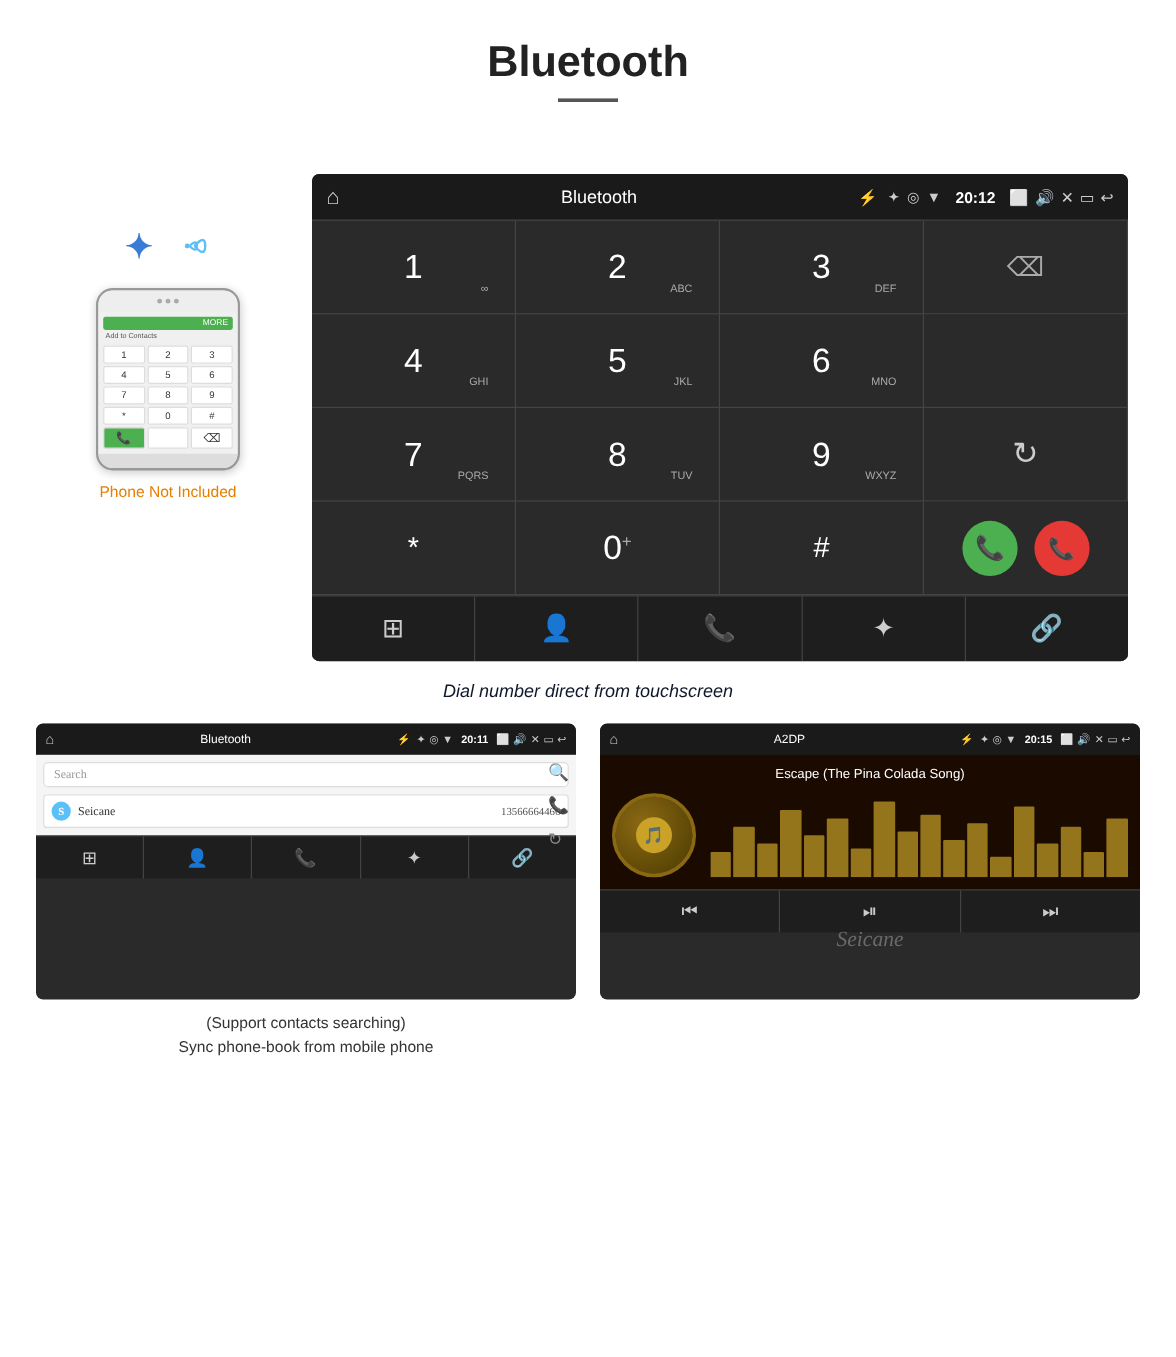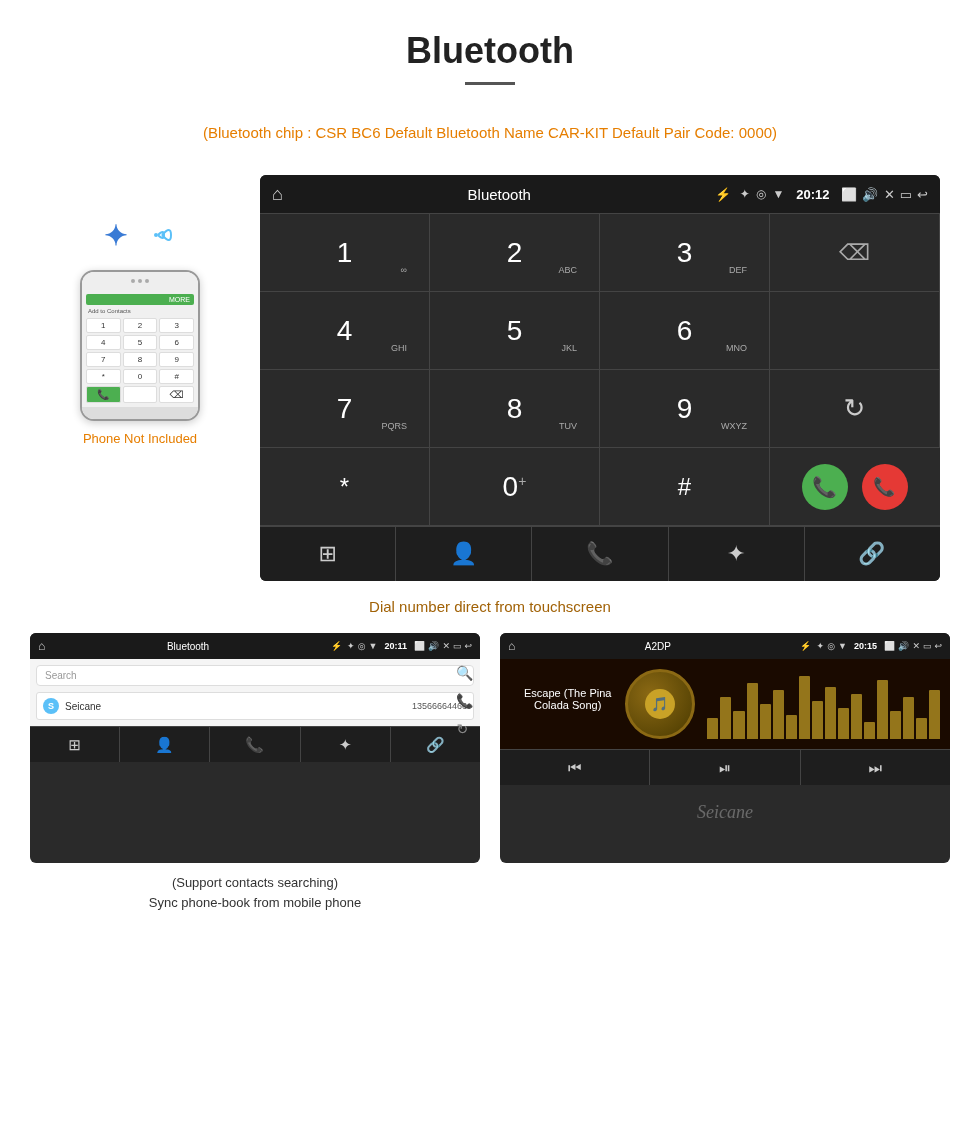--- a/index.html
+++ b/index.html
@@ -240,22 +240,23 @@
       font-size: 22px;
       color: #ccc;
       cursor: pointer;
     }
     .nav-btn:last-child { border-right: none; }
 
     
     .screen-caption {
       text-align: center;
       font-size: 15px;
-      color: #a16207;
+      color: #0f172a;
       padding: 12px 16px 18px;
+      font-style: italic;
     }
 
     
     .bottom-screens {
       display: flex;
       gap: 20px;
       padding: 0 30px;
     }
     .bottom-screen-wrap {
       flex: 1;
@@ -353,21 +354,21 @@
       color: #333;
       padding: 10px 5px 5px;
       line-height: 1.5;
     }
 
     
     .music-screen-content {
       background: #1a0a00;
       flex: 1;
       display: flex;
-      flex-direction: row;
+      flex-direction: column;
       align-items: center;
       padding: 10px;
       position: relative;
       overflow: hidden;
     }
     .music-song-title {
       font-size: 11px;
       color: #fff;
       margin-bottom: 10px;
       text-align: center;
@@ -457,21 +458,20 @@
   </style>
 </head>
 <body>
 
 <div class="page-header">
   <h1 class="page-title">Bluetooth</h1>
   <div class="title-divider"></div>
 </div>
 
 <div class="intro-section">
-  <p class="bluetooth-specs">(Bluetooth chip : CSR BC6   Default Bluetooth Name CAR-KIT    Default Pair Code: 0000)</p>
 </div>
 
 <div class="main-screen-area">
 
   <div class="phone-illustration">
     <div class="bluetooth-signal">
       <span class="bt-icon">✦</span>
       <svg width="40" height="40" viewBox="0 0 40 40">
         <path d="M22 20 Q28 14 28 20 Q28 26 22 20" fill="none" stroke="#5bc0f8" stroke-width="2"></path>
         <path d="M26 20 Q35 10 35 20 Q35 30 26 20" fill="none" stroke="#5bc0f8" stroke-width="2"></path>
@@ -642,21 +642,21 @@
         <div class="small-status-icons">
           <span>⬜</span>
           <span>🔊</span>
           <span>✕</span>
           <span>▭</span>
           <span>↩</span>
         </div>
       </div>
 
       <div class="phonebook-area" style="flex:1;display:flex;flex-direction:column;position:relative;">
-        <div class="phonebook-content" style="flex:1;">
+        <div class="phonebook-content" style="flex:1;font-family:Liberation Serif, serif;">
           <div class="search-bar">
             <span style="flex:1;">Search</span>
           </div>
           <div class="contact-row">
             <div class="contact-letter">S</div>
             <span class="contact-name">Seicane</span>
             <span class="contact-number">13566664466</span>
           </div>
         </div>
 

